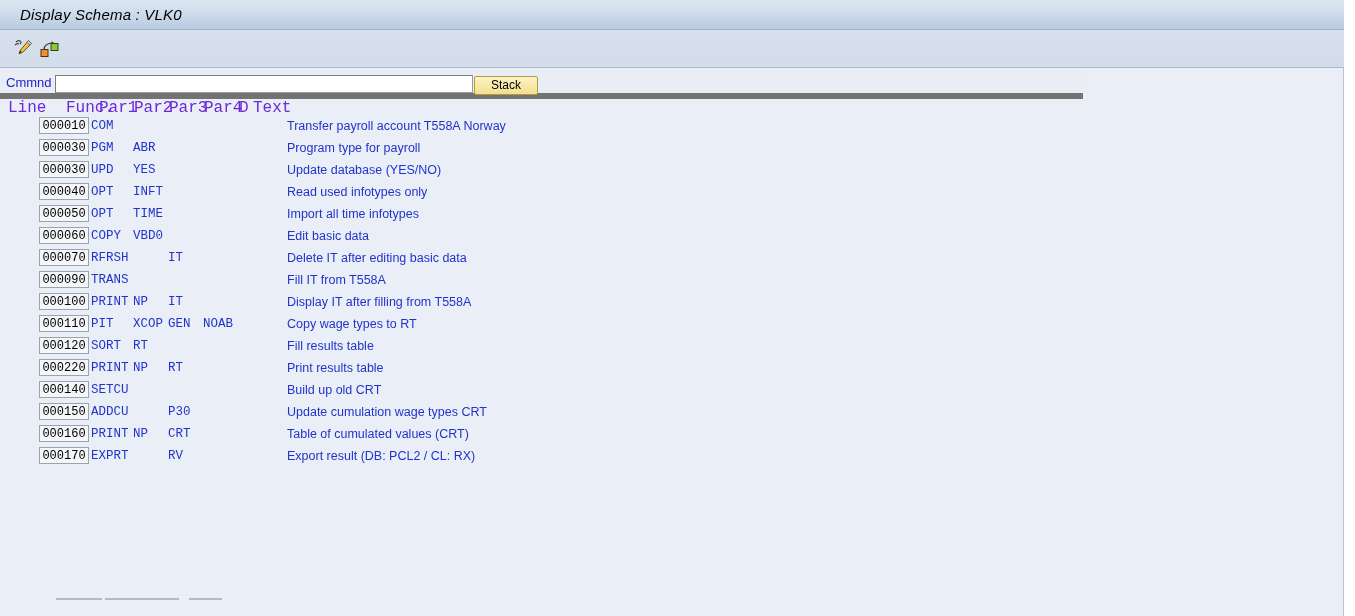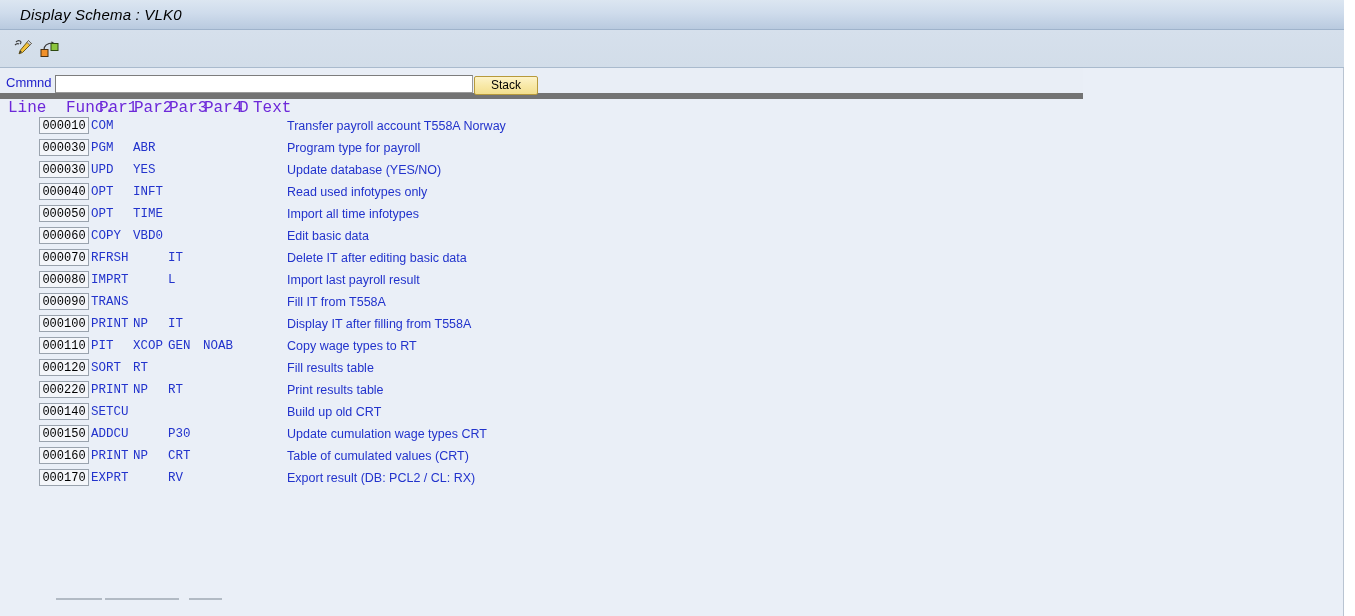--- a/index.html
+++ b/index.html
@@ -337,30 +337,20 @@
           <span class="lineno">000070</span>
           <span class="cell c-func">RFRSH</span>
           <span class="cell c-p1"></span>
           <span class="cell c-p2">IT</span>
           <span class="cell c-p3"></span>
           <span class="cell c-p4"></span>
           <span class="cell c-d"></span>
           <span class="cell c-text">Delete IT after editing basic data</span>
         </div>
         <div class="data-row">
-          <span class="lineno">000080</span>
-          <span class="cell c-func">IMPRT</span>
-          <span class="cell c-p1"></span>
-          <span class="cell c-p2">L</span>
-          <span class="cell c-p3"></span>
-          <span class="cell c-p4"></span>
-          <span class="cell c-d"></span>
-          <span class="cell c-text">Import last payroll result</span>
-        </div>
-        <div class="data-row">
           <span class="lineno">000090</span>
           <span class="cell c-func">TRANS</span>
           <span class="cell c-p1"></span>
           <span class="cell c-p2"></span>
           <span class="cell c-p3"></span>
           <span class="cell c-p4"></span>
           <span class="cell c-d"></span>
           <span class="cell c-text">Fill IT from T558A</span>
         </div>
         <div class="data-row">

